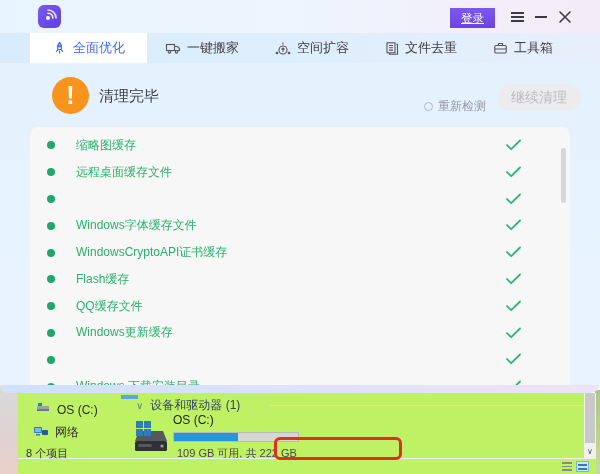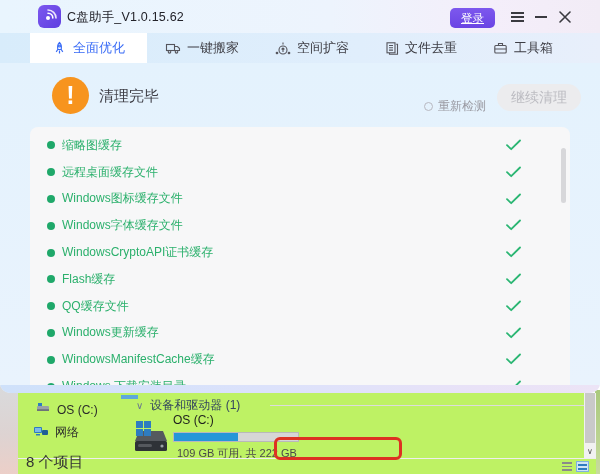--- a/index.html
+++ b/index.html
@@ -14,21 +14,21 @@
 
   
   .app { position:absolute; left:0; top:0; width:600px; height:393px;
     border-radius:0 0 10px 10px; overflow:hidden; background:#e7f3fd; }
   .titlebar { position:relative; height:33px;
     background:linear-gradient(90deg,#e9f5fe 0%,#edf4fd 55%,#f4eefa 82%,#f2ecf6 100%);
     display:flex; align-items:center; }
   .logo { position:absolute; left:38px; top:5px; width:23px; height:23px; border-radius:6px;
     background:linear-gradient(135deg,#7c58ef,#5f3fe0); display:flex; align-items:center; justify-content:center; }
   .app-title { position:absolute; left:67px; top:9px; font-size:12.5px; color:#23232a; letter-spacing:.2px; }
-  .login-btn { position:absolute; left:450px; top:8px; width:45px; height:20px; border-radius:5px;
+  .login-btn { position:absolute; left:450px; top:8px; width:45px; height:20px; border-radius:0;
     background:linear-gradient(180deg,#7d58ee,#6a44e4); color:#fff; font-size:11.5px;
     display:flex; align-items:center; justify-content:center; cursor:pointer;text-decoration:underline; }
   .winctl { position:absolute; top:10px; width:15px; height:14px; display:flex; align-items:center; justify-content:center; cursor:pointer; }
   .hamburger { left:510px; } .minimize { left:533px; } .closebtn { left:557px; }
   .hamburger span { display:block; width:13px; height:1.6px; background:#3a3a40; box-shadow:0 4px 0 #3a3a40,0 8px 0 #3a3a40; margin-top:-8px; }
   .minimize span { display:block; width:12px; height:1.6px; background:#3a3a40; }
   .closebtn svg { display:block; }
 
   
   .tabbar { position:relative; height:30px; display:flex;
@@ -46,41 +46,41 @@
   .hl { color:#fa8c16; padding:0 3px; }
   .recheck { position:absolute; left:424px; top:35px; font-size:12px; color:#9a9aa2; display:flex; align-items:center; gap:5px; cursor:pointer; }
   .recheck .ring { width:9px; height:9px; border:1.3px solid #b8b8c0; border-radius:50%; }
   .continue-btn { position:absolute; left:497px; top:21px; width:84px; height:27px; border-radius:14px;
     background:#ececee; color:#bcbcc2; font-size:14px; display:flex; align-items:center; justify-content:center; cursor:default; }
 
   .list-panel { position:absolute; left:30px; top:64px; width:540px; height:258px;
     background:#f7f7f8; border-radius:8px 8px 0 0; overflow:hidden; padding-top:5px; }
   .row { position:relative; height:26.8px; display:flex; align-items:center; padding-left:17px; }
   .dot { width:8px; height:8px; border-radius:50%; background:#1fa86a; flex:0 0 auto; }
-  .row-label { margin-left:7px; font-size:12px; color:#2bb06c; }
+  .row-label { margin-left:21px; font-size:12px; color:#2bb06c; }
   .row .check { position:absolute; right:48px; top:6px; }
   .list-scroll { position:absolute; right:4px; top:21px; width:5px; height:55px; border-radius:3px; background:#d7d7da; }
 
   .app-bottom-strip { position:absolute; left:0; bottom:0; width:600px; height:8px;
     background:linear-gradient(90deg,#cfe1fa 0%,#dce2fb 45%,#e9e2f7 80%,#ece4f6 100%); border-radius:0 0 10px 10px; }
 
   
   .explorer { position:absolute; left:18px; top:393px; width:578px; height:81px; background:#bef264; font-size:12px; color:#2b2b2b; }
   .exp-side-item { position:absolute; display:flex; align-items:center; gap:6px; }
   .exp-frag { position:absolute; left:103px; top:2px; width:17px; height:4px; background:#5ea7dc; }
   .exp-main { position:absolute; left:110px; top:0; width:456px; height:65px; }
   .group-header { position:absolute; left:8px; top:4px; display:flex; align-items:center; gap:7px; color:#33455e; }
   .group-line { position:absolute; left:142px; top:12px; width:320px; height:1px; background:#dcdcdc; }
   .drive-name { position:absolute; left:45px; top:20px; color:#1d1d1d; }
   .drive-bar { position:absolute; left:45px; top:39px; width:126px; height:10px; background:#d6d6d6; border:1px solid #b9b9b9; }
   .drive-bar-fill { height:100%; background:#2696d8; }
   .usage-text { position:absolute; left:49px; top:53px; font-size:11px; color:#4a4a4a; white-space:nowrap; }
   .annotation-box { position:absolute; left:146px; top:44px; width:128px; height:23px; border:3px solid #dd3222; border-radius:6px; z-index:40; }
   .statusbar { position:absolute; left:0; bottom:0; width:578px; height:16px; border-top:1px solid #eee; }
-  .status-count { position:absolute; left:8px; bottom:2px; font-size:15px; color:#333; }
+  .status-count { position:absolute; left:8px; bottom:13px; font-size:11px; color:#333; }
   .view-details { position:absolute; left:544px; bottom:3px; width:10px; height:9px; }
   .view-details i { display:block; width:10px; height:1.5px; background:#8a8a8a; margin-bottom:2px; }
   .view-tiles { position:absolute; left:558px; bottom:2px; width:13px; height:11px; border:1px solid #7fb2de; background:#cfe4f5; }
   .view-tiles i { display:block; margin:2px 1px; height:2px; background:#2e7cc0; }
   .exp-scroll { position:absolute; left:566px; top:0; width:12px; height:65px; background:#f1f1f1; }
   .exp-thumb { position:absolute; left:1px; top:0; width:10px; height:50px; background:#c9c9c9; }
   .exp-arrow { position:absolute; left:0; top:52px; width:12px; height:13px; display:flex; align-items:center; justify-content:center; font-size:8px; color:#505050; background:#f1f1f1; }
 </style>
 </head>
 <body>
@@ -93,21 +93,20 @@
   <div class="app">
 
     <div class="titlebar">
       <div class="logo">
         <svg width="15" height="15" viewBox="0 0 15 15">
           <circle cx="6" cy="9" r="2" fill="#fff"></circle>
           <path d="M6 4.2 a4.8 4.8 0 0 1 4.8 4.8" stroke="#fff" stroke-width="1.6" fill="none" stroke-linecap="round"></path>
           <path d="M6 1 a8 8 0 0 1 8 8" stroke="#fff" stroke-width="1.6" fill="none" stroke-linecap="round" opacity=".85"></path>
         </svg>
       </div>
-      <div class="app-title">C盘助手_V1.0.15.62</div>
       <div class="login-btn">登录</div>
       <div class="winctl hamburger">
           <span></span>
         </div>
       <div class="winctl minimize">
           <span></span>
         </div>
       <div class="winctl closebtn">
         <svg width="12" height="12" viewBox="0 0 12 12">
             <path d="M1 1 L11 11 M11 1 L1 11" stroke="#3a3a40" stroke-width="1.6" stroke-linecap="round"></path>
@@ -197,21 +196,20 @@
     <span class="row-label">远程桌面缓存文件</span>
     <span class="check">
       <svg width="17" height="14" viewBox="0 0 17 14" fill="none">
         <path d="M2 7.2 L6.2 11.2 L15 2.5" stroke="#2bb673" stroke-width="1.8" stroke-linecap="round" stroke-linejoin="round"></path>
       </svg>
     </span>
   </div>
 
   <div class="row">
     <span class="dot"></span>
-    <span class="row-label">Windows图标缓存文件</span>
     <span class="check">
       <svg width="17" height="14" viewBox="0 0 17 14" fill="none">
         <path d="M2 7.2 L6.2 11.2 L15 2.5" stroke="#2bb673" stroke-width="1.8" stroke-linecap="round" stroke-linejoin="round"></path>
       </svg>
     </span>
   </div>
 
   <div class="row">
     <span class="dot"></span>
     <span class="row-label">Windows字体缓存文件</span>
@@ -257,21 +255,20 @@
     <span class="row-label">Windows更新缓存</span>
     <span class="check">
       <svg width="17" height="14" viewBox="0 0 17 14" fill="none">
         <path d="M2 7.2 L6.2 11.2 L15 2.5" stroke="#2bb673" stroke-width="1.8" stroke-linecap="round" stroke-linejoin="round"></path>
       </svg>
     </span>
   </div>
 
   <div class="row">
     <span class="dot"></span>
-    <span class="row-label">WindowsManifestCache缓存</span>
     <span class="check">
       <svg width="17" height="14" viewBox="0 0 17 14" fill="none">
         <path d="M2 7.2 L6.2 11.2 L15 2.5" stroke="#2bb673" stroke-width="1.8" stroke-linecap="round" stroke-linejoin="round"></path>
       </svg>
     </span>
   </div>
 
   <div class="row">
     <span class="dot"></span>
     <span class="row-label">Windows 下载安装目录</span>

